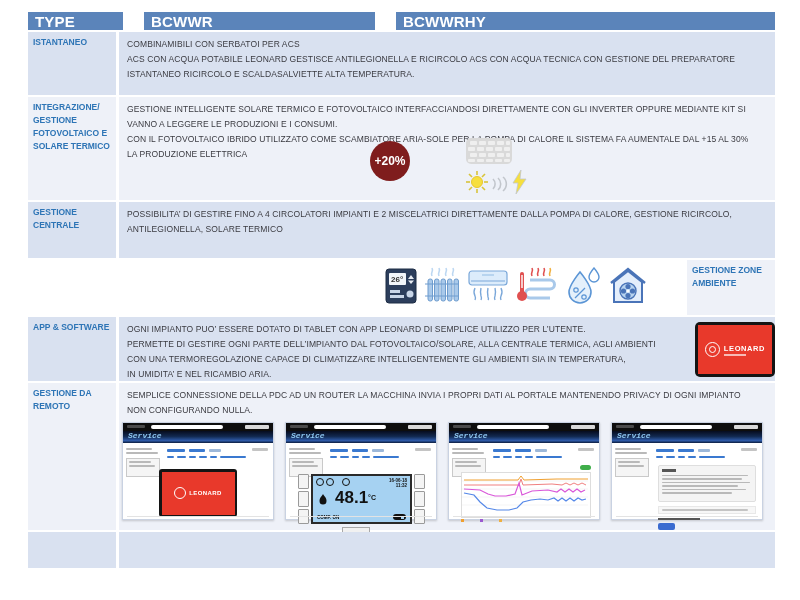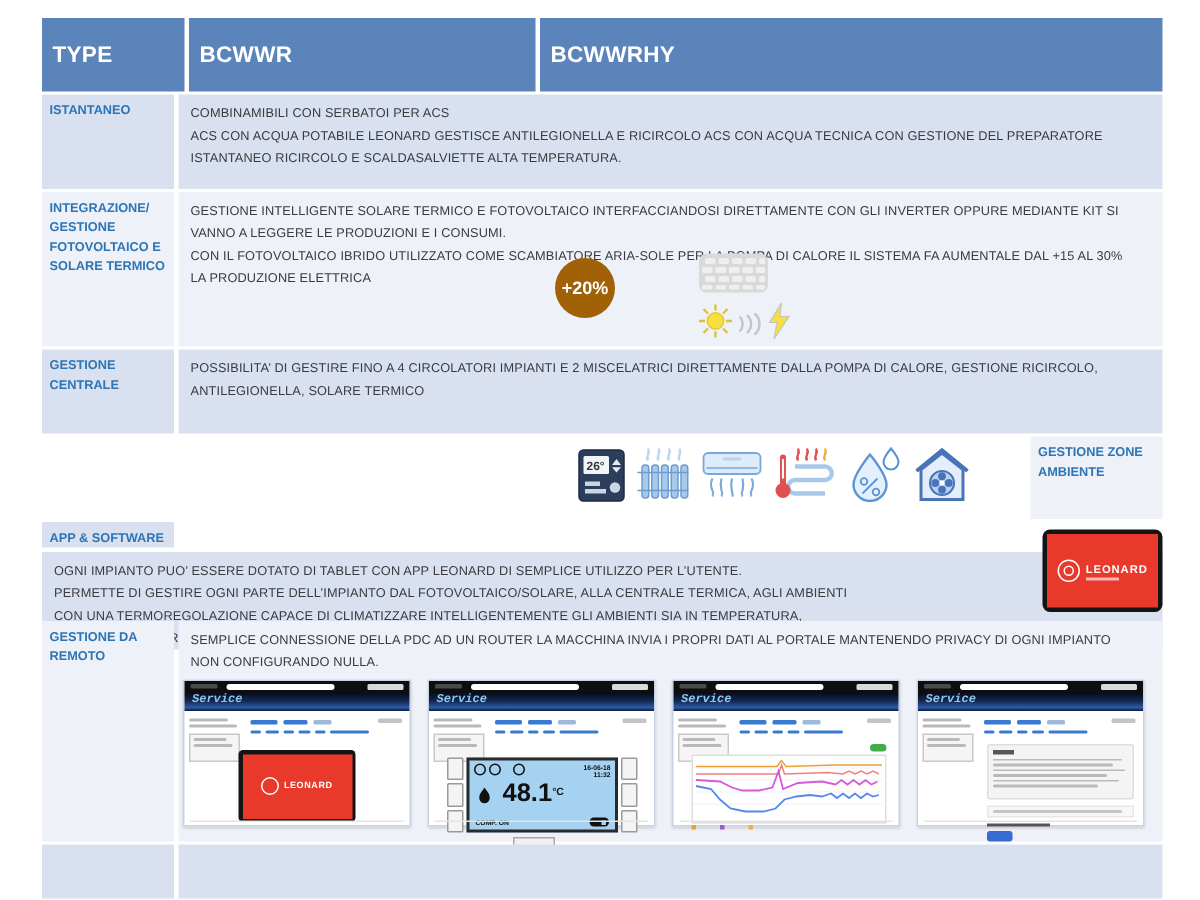--- a/index.html
+++ b/index.html
@@ -1,42 +1,42 @@
 <!DOCTYPE html>
 <html><head>
 <meta charset="utf-8">
 <style>
   html,body{margin:0;padding:0;}
   body{font-family:"Liberation Sans",sans-serif;background:#fff;}
   .slide{position:relative;width:800px;height:600px;background:#ffffff;overflow:hidden;}
   .tbl{position:absolute;left:28px;top:12px;width:747px;}
 
   
-  .hdr{display:flex;gap:3px;height:49px;}
+  .hdr{display:flex;gap:21px;height:18px;}
   .hcell{background:#5b84ba;color:#fff;font-weight:bold;font-size:15px;
          display:flex;align-items:center;padding-left:7px;letter-spacing:.2px;}
   .h-type{width:88px;flex:none;}
   .h-m1{width:224px;flex:none;}
   .h-m2{flex:1;}
 
   
   .row{display:flex;gap:3px;margin-top:2px;position:relative;}
   .lcell{width:88px;flex:none;padding:4px 2px 0 5px;box-sizing:border-box;
          color:#2e75b6;font-size:8.5px;line-height:13px;white-space:pre-line;font-weight:bold;}
   .ccell{flex:1;padding:5px 8px 0 8px;box-sizing:border-box;color:#3a3a40;
          font-size:8.5px;line-height:15px;white-space:pre-line;letter-spacing:.1px;}
   .band-a .lcell,.band-a .ccell{background:#d9e1f0;}
   .band-b .lcell,.band-b .ccell{background:#eef1f8;}
   .r1{height:63px;} .r2{height:103px;} .r3{height:56px;} .r4{height:55px;justify-content:flex-end;}
-  .r5{height:64px;flex-direction:column;} .r6{height:147px;} .r7{height:36px;}
+  .r5{height:64px;} .r6{height:147px;} .r7{height:36px;}
   .r7 .lcell,.r7 .ccell{padding:0;}
 
   
   .badge{position:absolute;left:342px;top:44px;width:40px;height:40px;border-radius:50%;
-         background:#a16207;color:#fff;font-weight:bold;font-size:12px;
+         background:#7f1d1d;color:#fff;font-weight:bold;font-size:12px;
          display:flex;align-items:center;justify-content:center;text-align:right;}
   .solar-cluster{position:absolute;left:437px;top:40px;display:flex;flex-direction:column;}
   .solar-row2{display:flex;align-items:flex-end;gap:2px;margin-top:1px;}
 
   
   .zone-icons{position:absolute;left:357px;top:6px;display:flex;gap:7px;align-items:flex-end;}
 
   
   .tablet{position:absolute;left:667px;top:5px;width:80px;height:55px;background:#141414;
           border-radius:5px;padding:3px;box-sizing:border-box;}

